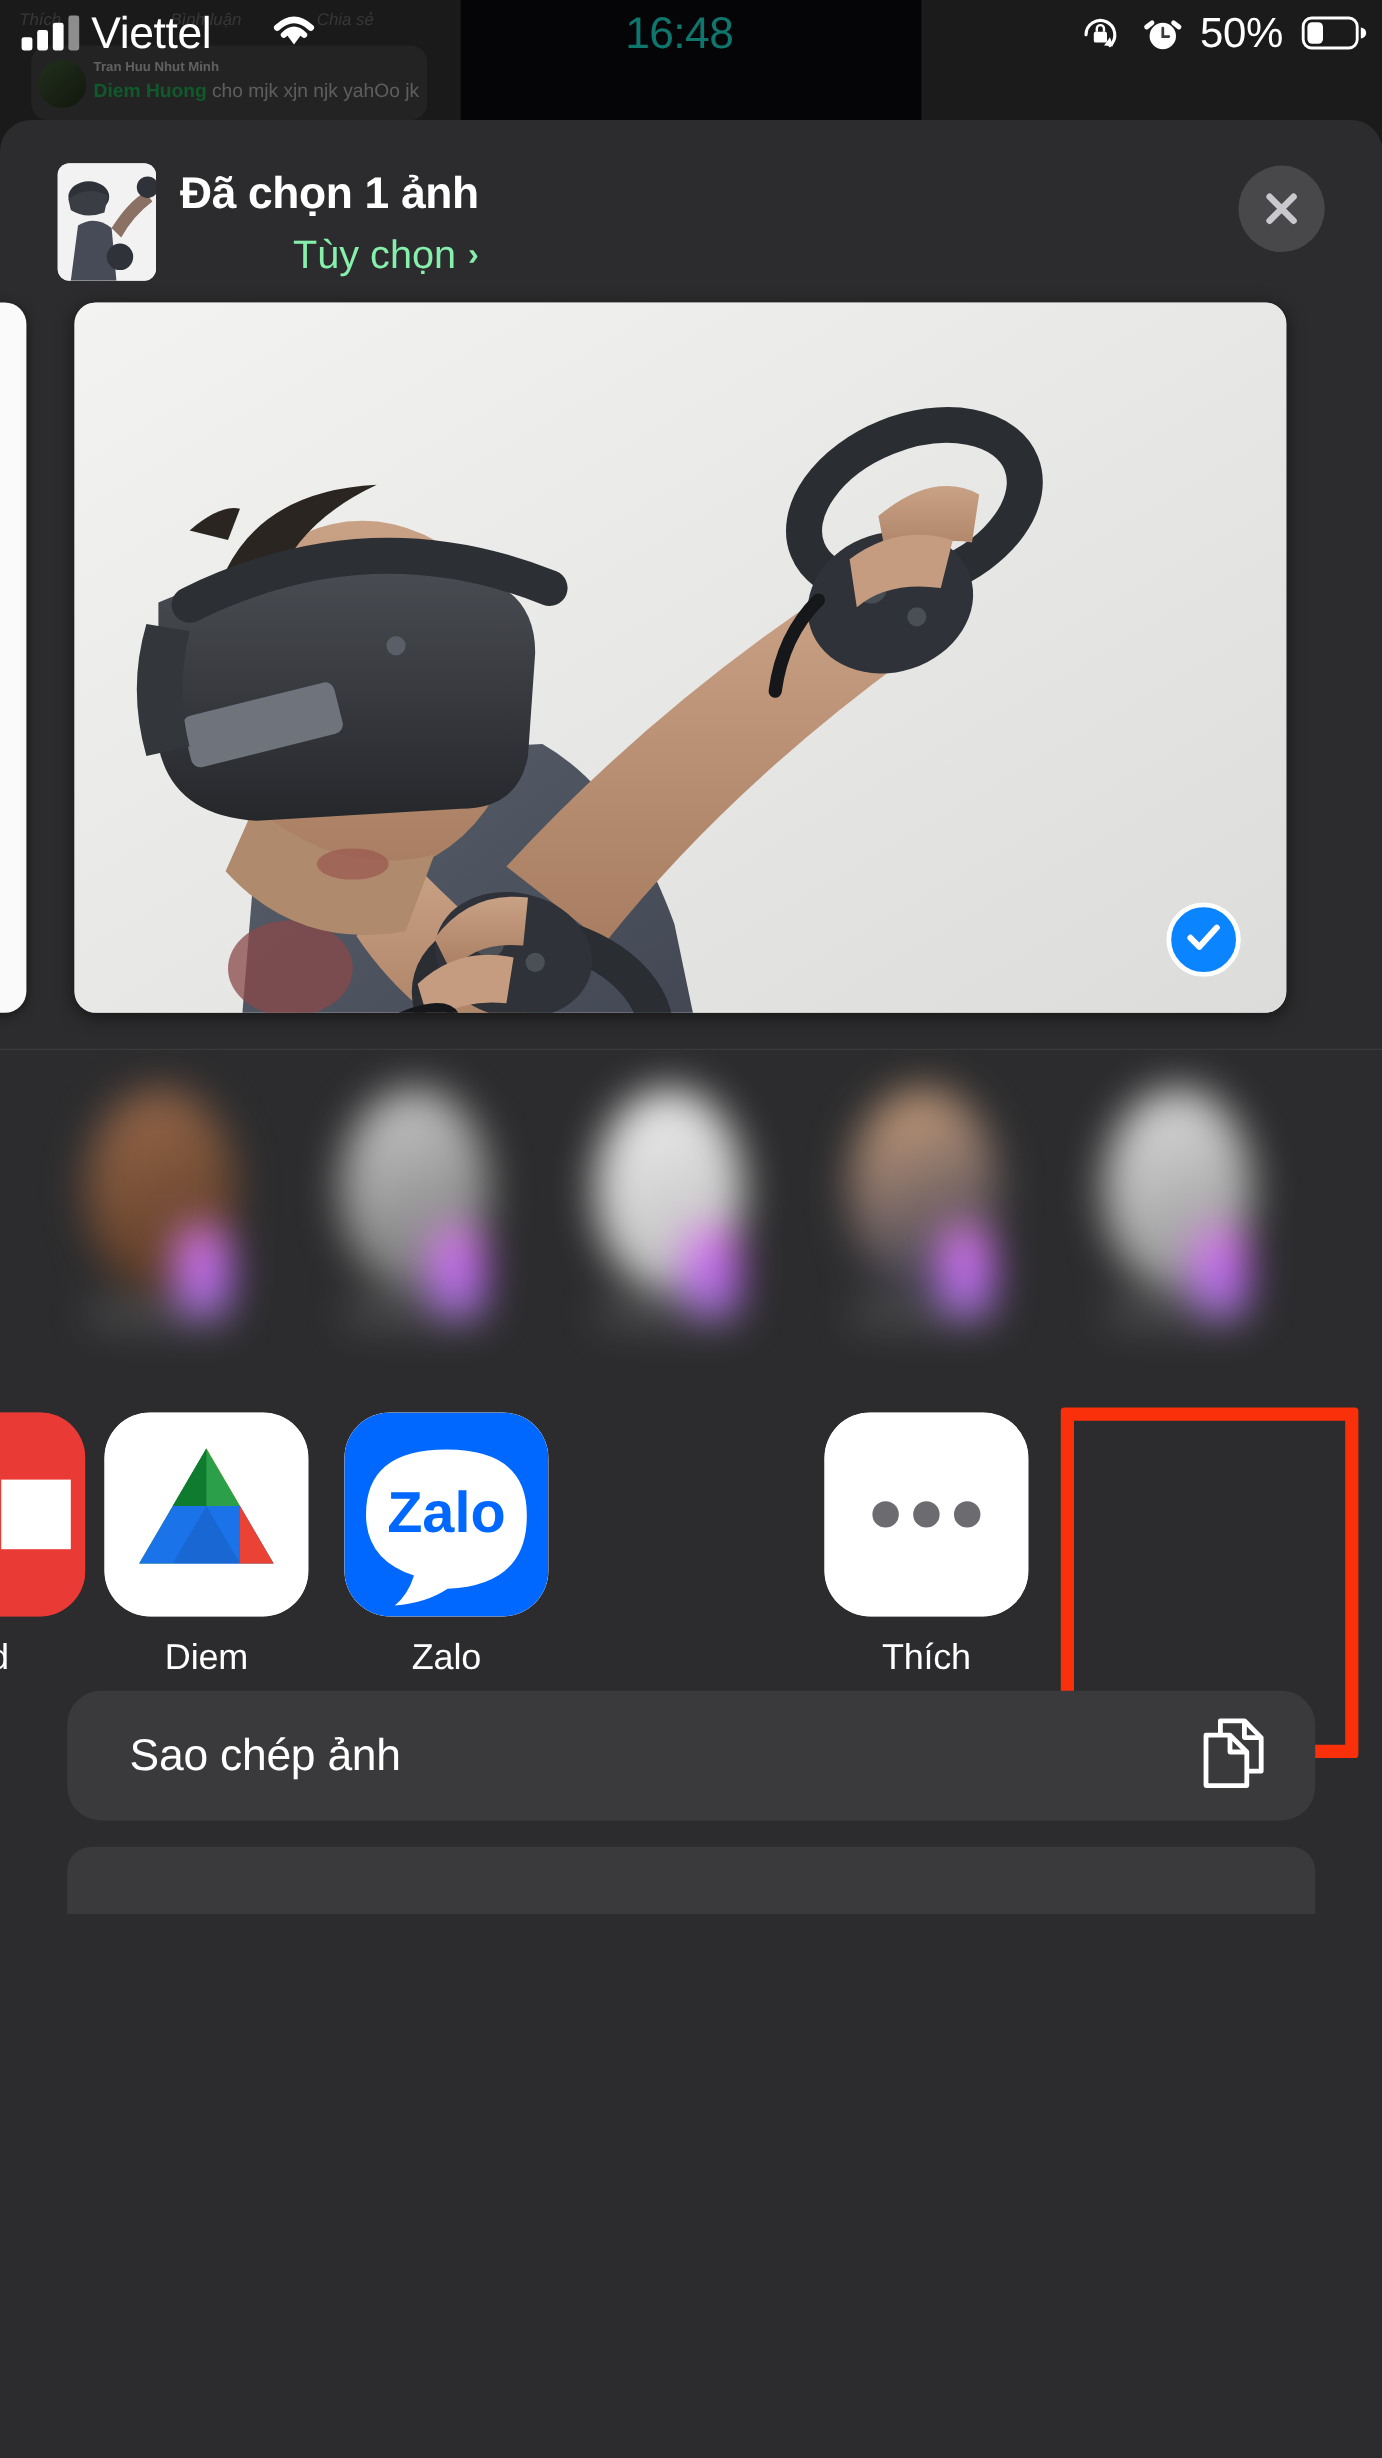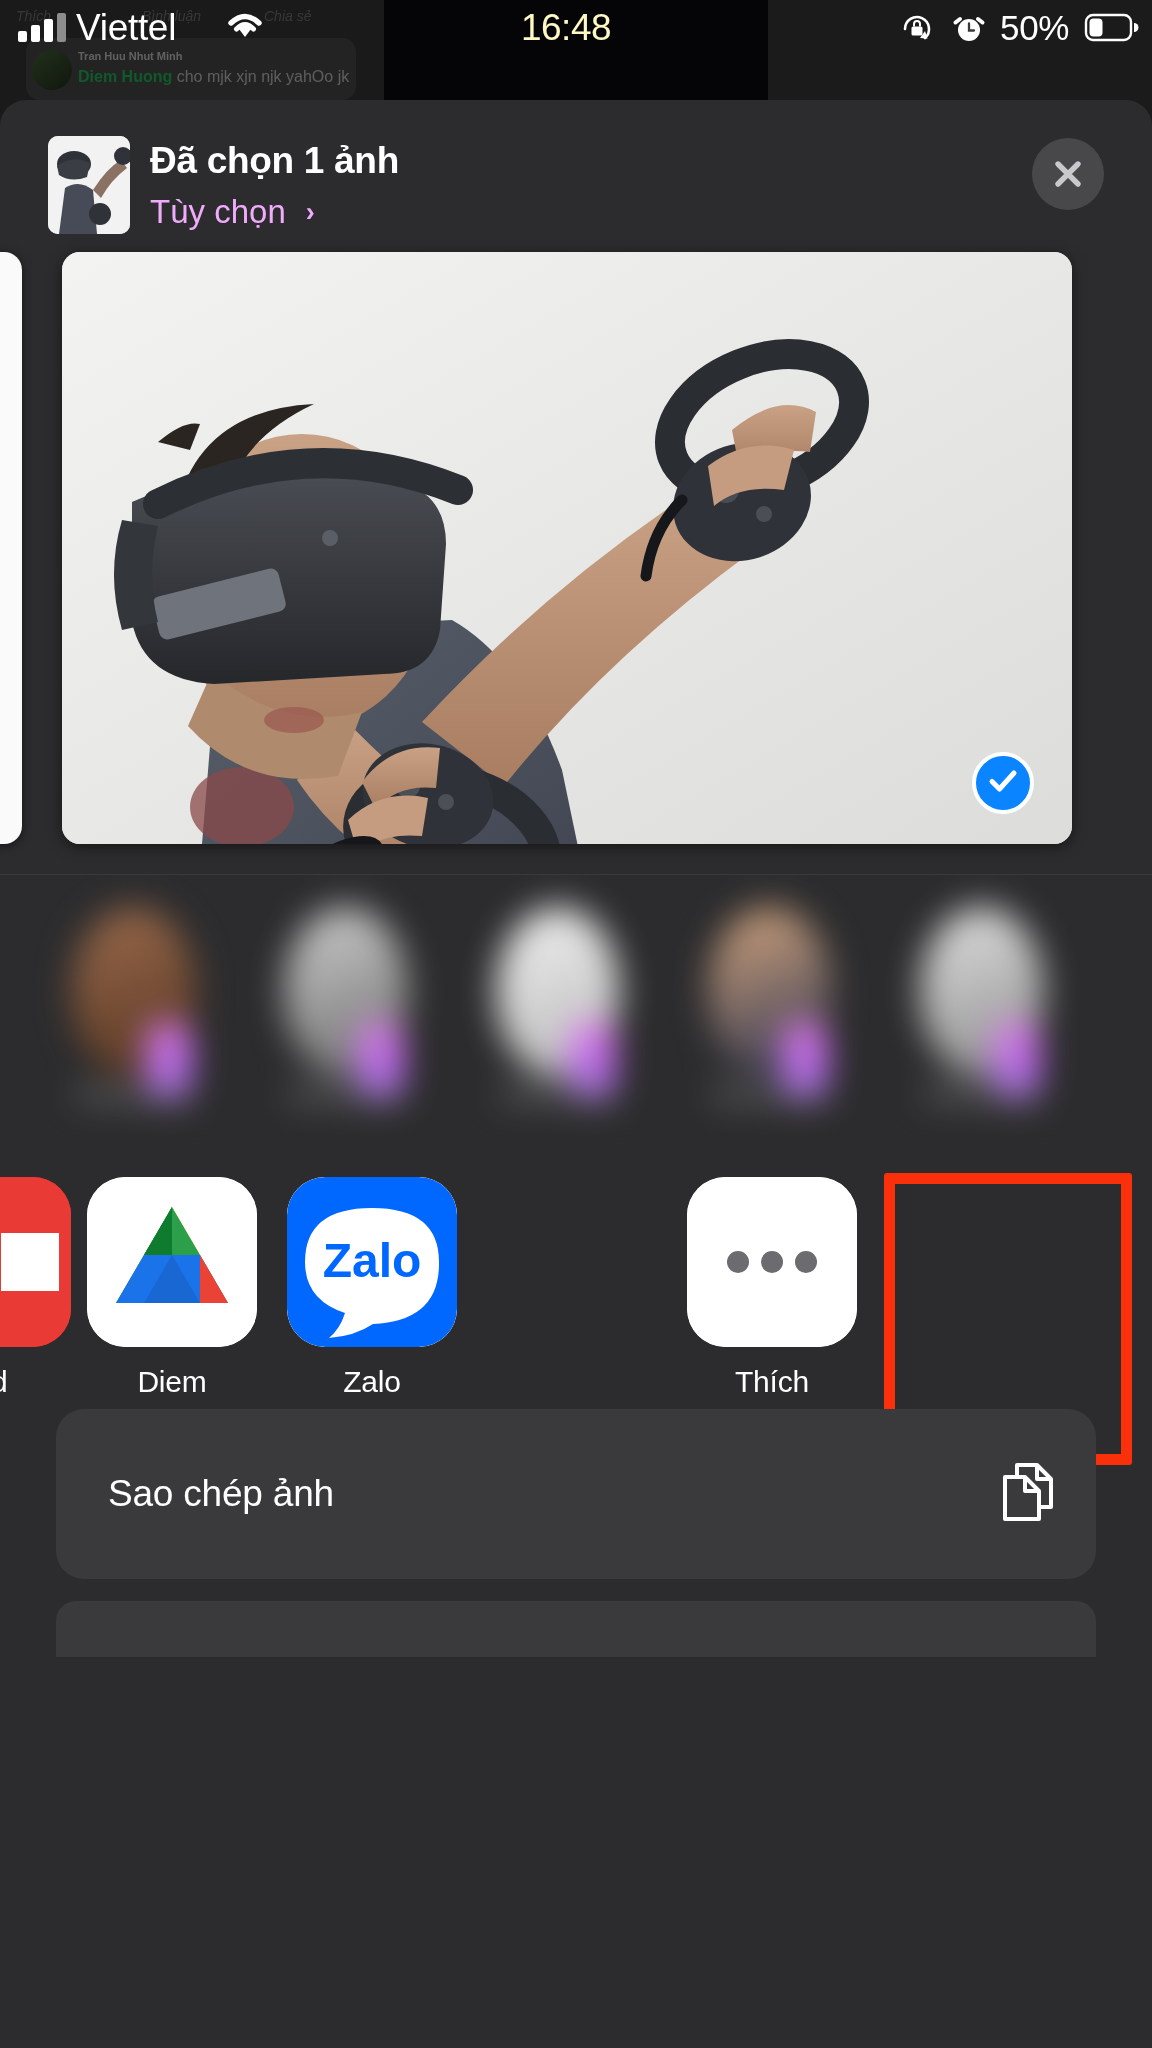--- a/index.html
+++ b/index.html
@@ -80,22 +80,22 @@
     position:absolute; right:48px; top:38px; width:72px; height:72px;
     border-radius:50%; background:#48484a;
     display:flex; align-items:center; justify-content:center;
   }
   #close-btn svg { display:block; }
   #hdr-text { position:absolute; left:150px; top:38px; }
   #hdr-title {
     color:#fff; font-size:37px; font-weight:bold; line-height:46px; letter-spacing:-.3px;
   }
   #hdr-options {
-    display:flex; align-items:center; gap:20px;
-    color:#f0abfc; font-size:33px; line-height:44px; margin-top:6px;
+    display:flex; align-items:center; gap:10px;
+    color:#86efac; font-size:33px; line-height:44px; margin-top:6px;justify-content:flex-end;
   }
   #hdr-options .chev { font-size:27px; font-weight:bold; }
 
   
   #preview-strip { position:relative; height:622px; }
   #prev-left {
     position:absolute; left:-22px; top:0; width:44px; height:592px;
     background:#fafafa; border-radius:18px;
     box-shadow:0 2px 10px rgba(0,0,0,.5);
   }
@@ -140,21 +140,21 @@
   #app-clip-left .nm { margin-left:0; }
 
   #highlight-box {
     position:absolute; left:884px; top:14px; width:248px; height:292px;
     border:11px solid #f9300a; border-radius:3px; pointer-events:none;
   }
 
   
   #actions { position:relative; padding:0 56px; }
   .act-row {
-    height:170px; background:#3a3a3c; border-radius:28px;
+    height:108px; background:#3a3a3c; border-radius:28px;
     display:flex; align-items:center; justify-content:space-between;
     padding:0 40px 0 52px; margin-bottom:22px;
   }
   .act-row .lb { color:#fff; font-size:37px; letter-spacing:-.2px; }
   .act-row.partial { height:56px; border-radius:20px 20px 0 0; }
 
   svg { overflow:visible; }
 </style>
 </head>
 <body>
@@ -202,21 +202,21 @@
   <div style="position:absolute;left:76px;top:5px;color:#fff;font-size:37px;line-height:46px;letter-spacing:-.3px;">Viettel</div>
 
   <div style="position:absolute;left:225px;top:11px;">
     <svg width="40" height="30" viewBox="0 0 40 30">
       <path d="M20 26 L26 18 Q20 13 14 18 Z" fill="#fff"></path>
       <path d="M6 12 Q20 -1 34 12" stroke="#fff" stroke-width="5.4" fill="none" stroke-linecap="round"></path>
       <path d="M11.5 18 Q20 9.5 28.5 18" stroke="#fff" stroke-width="5" fill="none" stroke-linecap="round"></path>
     </svg>
   </div>
 
-  <div style="position:absolute;left:0;right:0;top:5px;text-align:center;color:#fef9c3;font-size:37px;line-height:46px;font-weight:500;letter-spacing:-.5px;">16:48</div>
+  <div style="position:absolute;left:0;right:0;top:5px;text-align:center;color:#0f766e;font-size:37px;line-height:46px;font-weight:500;letter-spacing:-.5px;">16:48</div>
 
   <div style="position:absolute;left:900px;top:12px;">
     <svg width="34" height="34" viewBox="0 0 34 34">
       <path d="M5 17 A12 12 0 1 1 25 26" stroke="#fff" stroke-width="2.6" fill="none" stroke-linecap="round"></path>
       <path d="M25 19 L27.5 26.5 L20 26" fill="#fff"></path>
       <rect x="11.5" y="14.5" width="11" height="9" rx="1.6" fill="#fff"></rect>
       <path d="M14 14.5 v-2.6 a3 3 0 0 1 6 0 v2.6" stroke="#fff" stroke-width="2" fill="none"></path>
     </svg>
   </div>
 

